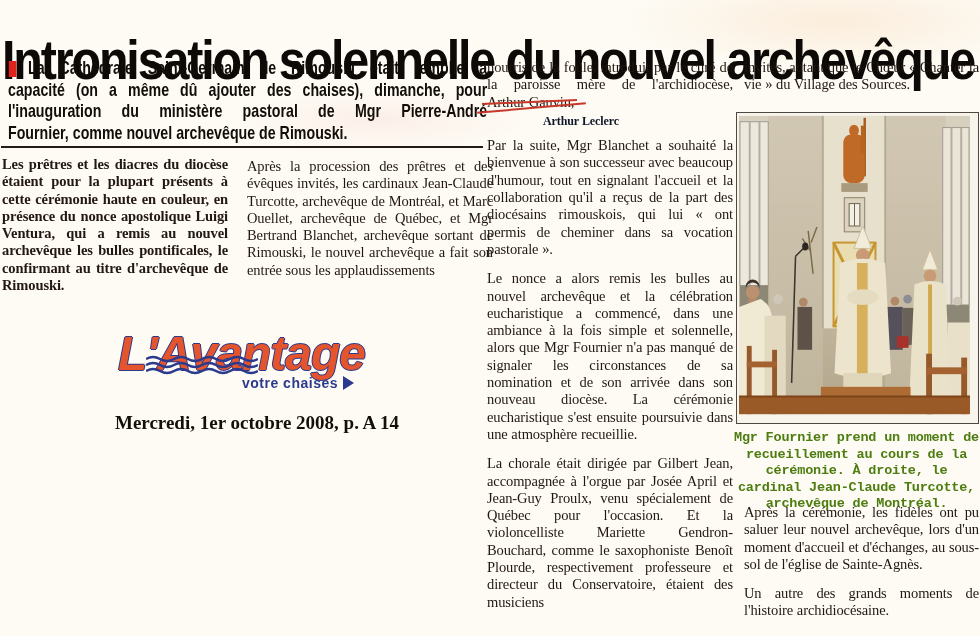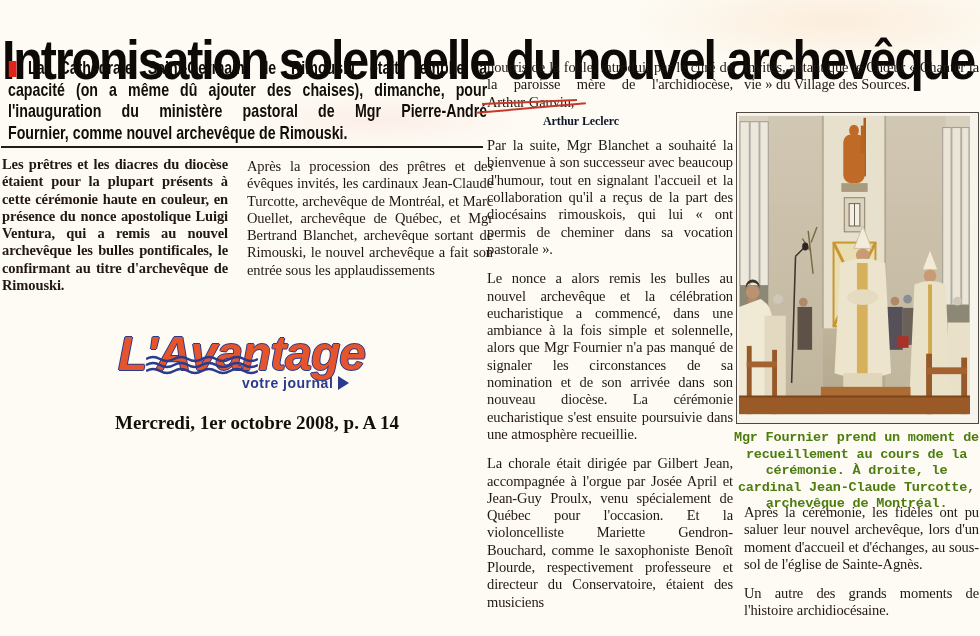--- a/index.html
+++ b/index.html
@@ -106,21 +106,21 @@
 </div>
 
 <div class="logo">
   <div class="logo-main" style="transform: scaleX(0.979551);">L'Avantage</div>
   <svg class="logo-wave" width="112" height="22" viewBox="0 0 112 22">
     <path d="M0,4 Q7,0 14,4 T28,4 T42,4 T56,4 T70,4 T84,4 T98,4 T112,4" fill="none" stroke="#2b3a8c" stroke-width="2.4"></path>
     <path d="M0,10 Q7,6 14,10 T28,10 T42,10 T56,10 T70,10 T84,10 T98,10 T112,10" fill="none" stroke="#2b3a8c" stroke-width="2.4"></path>
     <path d="M0,16 Q7,12 14,16 T28,16 T42,16 T56,16 T70,16 T84,16 T98,16 T112,16" fill="none" stroke="#2b3a8c" stroke-width="2.4"></path>
   </svg>
   <div class="logo-tagline">
-    <span>votre journal</span><span class="logo-nib"></span>
+    <span>votre chaises</span><span class="logo-nib"></span>
   </div>
 </div>
 
 <div class="dateline">Mercredi, 1er octobre 2008, p. A 14</div>
 
 <div class="serif-col colM">
   <p class="tight"><span>nourris de la foule, introduit par le curé de la paroisse mère de l'archidiocèse,</span> <span class="struck">Arthur Gauvin,</span></p>
   <div class="correction">Arthur Leclerc</div>
   <p>Par la suite, Mgr Blanchet a souhaité la bienvenue à son successeur avec beaucoup d'humour, tout en signalant l'accueil et la collaboration qu'il a reçus de la part des diocésains rimouskois, qui lui « ont permis de cheminer dans sa vocation pastorale ».</p>
   <p>Le nonce a alors remis les bulles au nouvel archevêque et la célébration eucharistique a commencé, dans une ambiance à la fois simple et solennelle, alors que Mgr Fournier n'a pas manqué de signaler les circonstances de sa nomination et de son arrivée dans son nouveau diocèse. La cérémonie eucharistique s'est ensuite poursuivie dans une atmosphère recueillie.</p>

